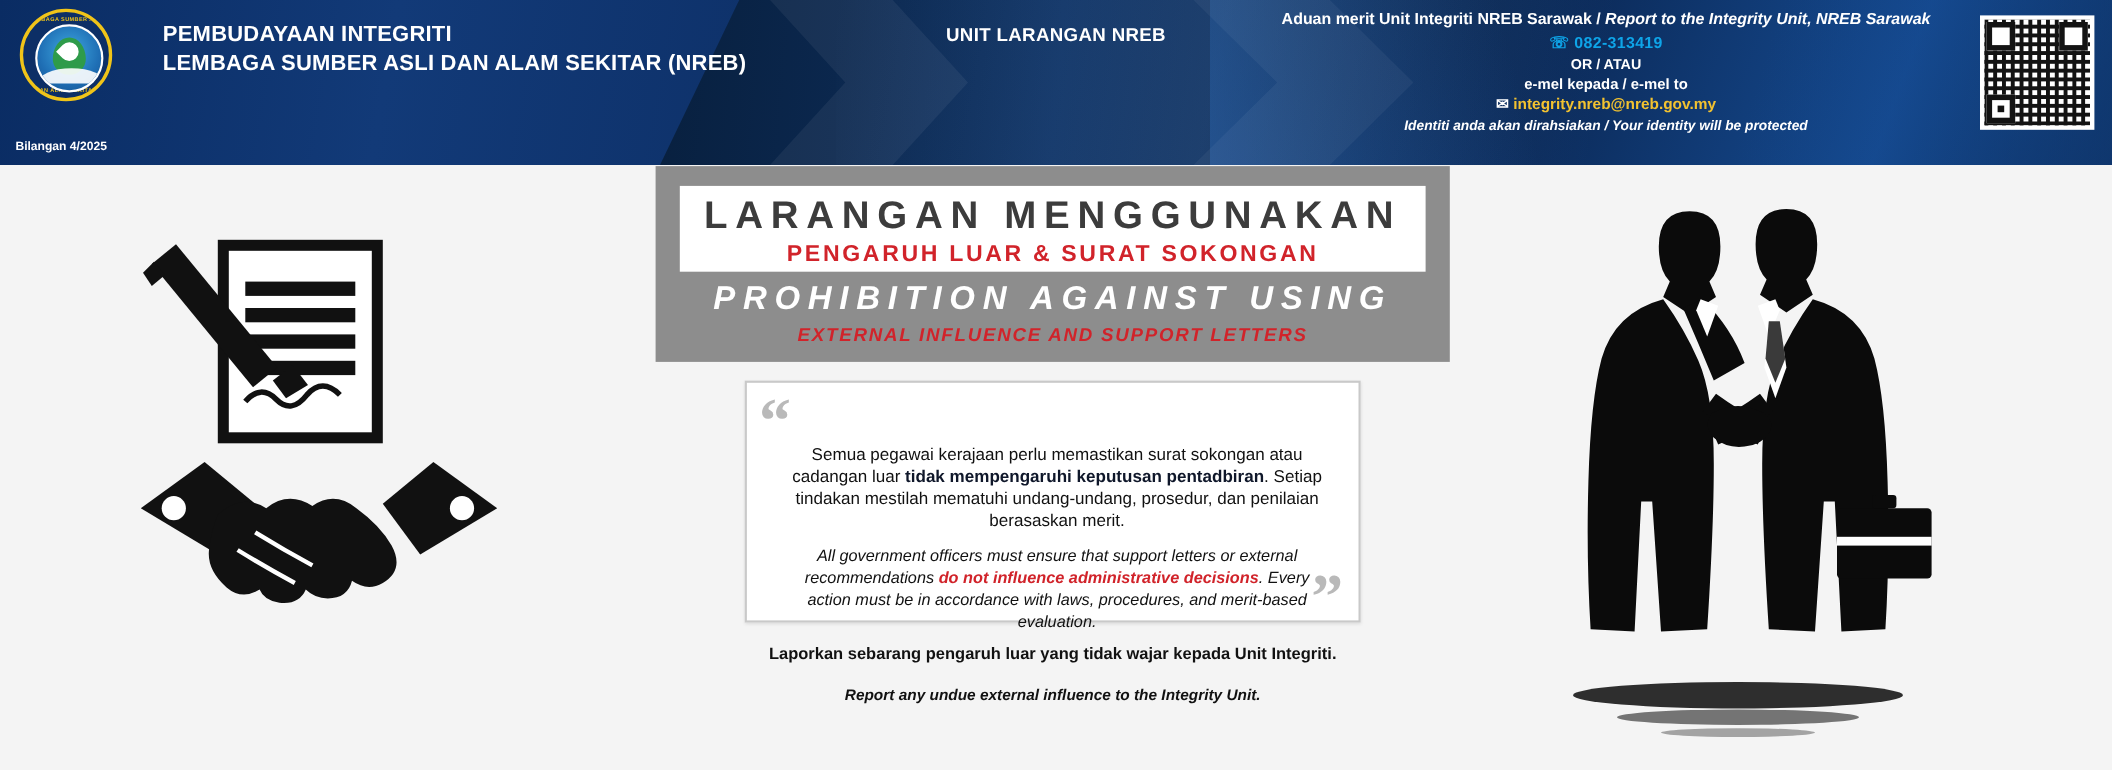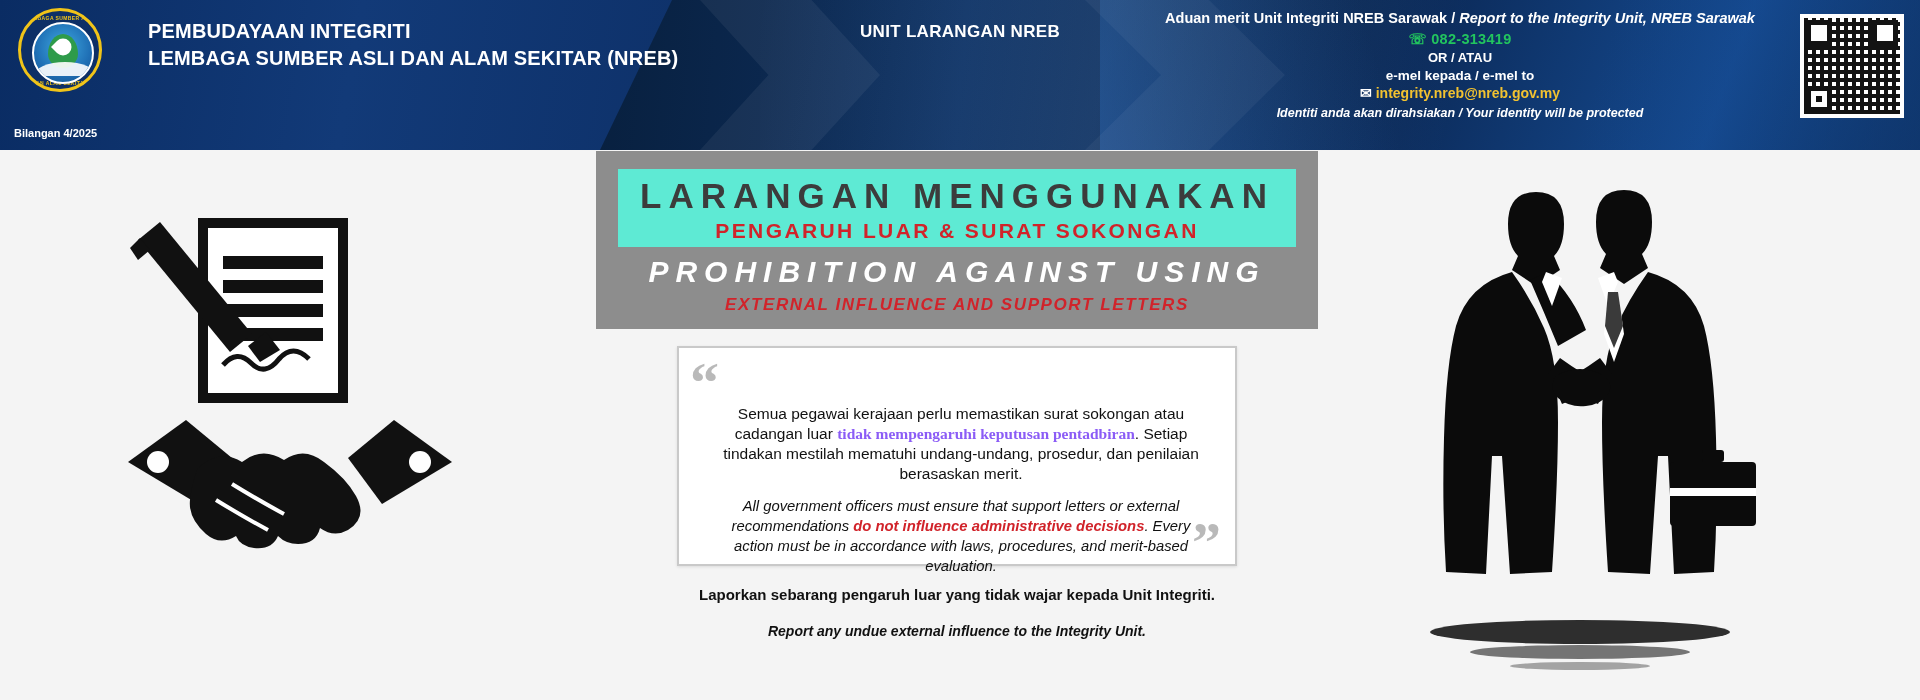--- a/index.html
+++ b/index.html
@@ -175,21 +175,21 @@
     white-space: nowrap;
   }
   .report-line1 em {
     font-style: italic;
     font-weight: bold;
   }
   .report-phone {
     margin-top: 5px;
     font-size: 14.5px;
     font-weight: bold;
-    color: #22c55e;
+    color: #0ea5e9;
     letter-spacing: .3px;
   }
   .report-or {
     margin-top: 3px;
     font-size: 13px;
     font-weight: bold;
   }
   .report-email-label {
     margin-top: 3px;
     font-size: 13.5px;
@@ -257,21 +257,21 @@
   .title-banner {
     position: absolute;
     left: 596px; top: 1px;
     width: 722px; height: 178px;
     background: #8d8d8d;
   }
   .title-inner {
     position: absolute;
     left: 22px; top: 18px;
     width: 678px; height: 78px;
-    background: #5eead4;
+    background: #ffffff;
     box-sizing: border-box;
   }
   .t-l1 {
     position: absolute;
     left: 0; top: 7px; width: 678px;
     text-align: center;
     font-size: 35px;
     font-weight: bold;
     letter-spacing: 7px;
     color: #3c3c3c;
@@ -328,21 +328,21 @@
   .q-close { right: 14px; bottom: -8px; }
   .q-ms {
     position: absolute;
     left: 36px; top: 56px;
     width: 492px;
     text-align: center;
     font-size: 15.5px;
     line-height: 20px;
     color: #111111;
   }
-  .q-ms .hl { color: #8b5cf6; font-weight: bold; font-family: Liberation Serif, serif; }
+  .q-ms .hl { color: #0f172a; font-weight: bold; }
   .q-ms .indent { }
   .q-en {
     position: absolute;
     left: 48px; top: 148px;
     width: 468px;
     text-align: center;
     font-size: 14.8px;
     font-style: italic;
     line-height: 20px;
     color: #111111;

